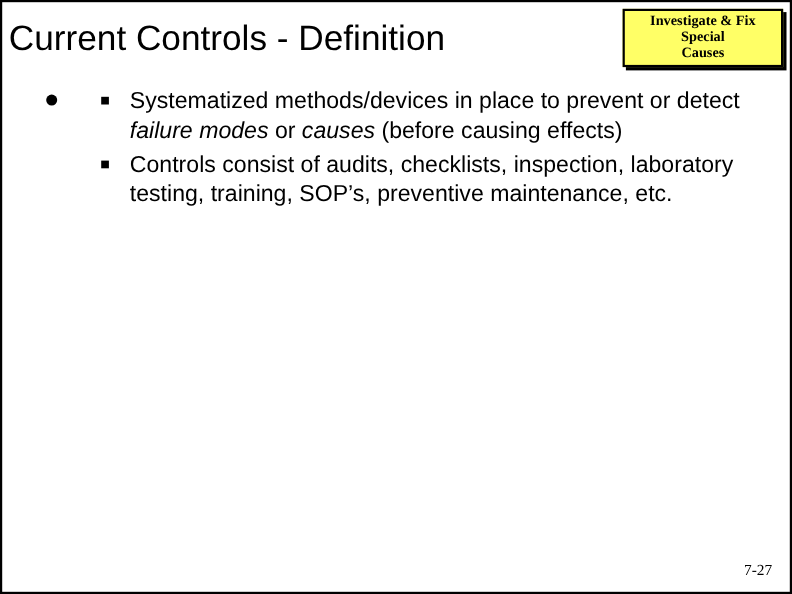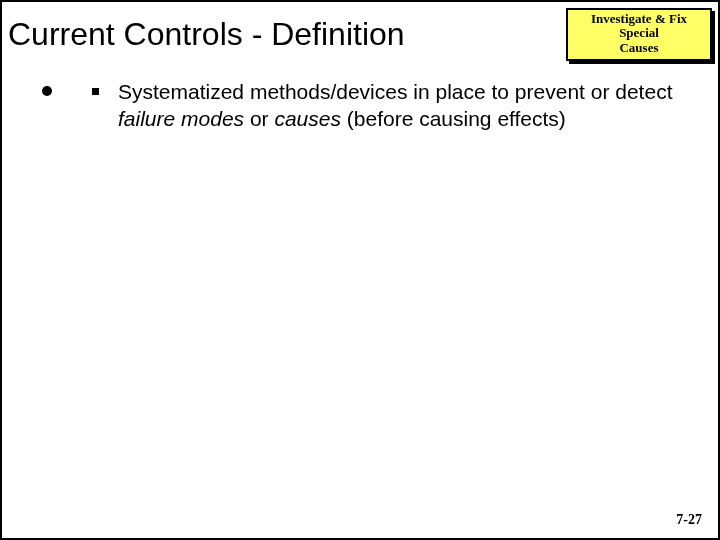--- a/index.html
+++ b/index.html
@@ -80,21 +80,20 @@
     left:0; top:9px;
     width:7px; height:7px;
     background:#000;
   }
   .l2-text em { font-style:italic; }
   .page-num {
     position:absolute;
     right:16px; bottom:10px;
     font-family:"Times New Roman", Times, serif;
     font-size:14px;
-    font-weight:bold;
   }
 </style>
 </head>
 <body>
 
 <div class="header">
   <div class="title">Current Controls - Definition</div>
   <div class="callout-wrap">
     <div class="callout">
       <div>Investigate &amp; Fix Special</div>
@@ -110,19 +109,23 @@
       <ul class="l2">
 
         <li class="l2-item">
           <span class="l2-bullet"></span>
           <span class="l2-text">
             <span>Systematized methods/devices in place to prevent or detect </span><em>failure modes</em><span> or </span><em>causes</em><span> (before causing effects)</span>
           </span>
         </li>
 
 
+        <li class="l2-item">
+          <span class="l2-bullet"></span>
+          <span class="l2-text">Controls consist of audits, checklists, inspection, laboratory testing, training, SOP’s, preventive maintenance, etc.</span>
+        </li>
 
       </ul>
     </li>
   </ul>
 </div>
 
 <div class="page-num">7-27</div>
 
 </body></html>

